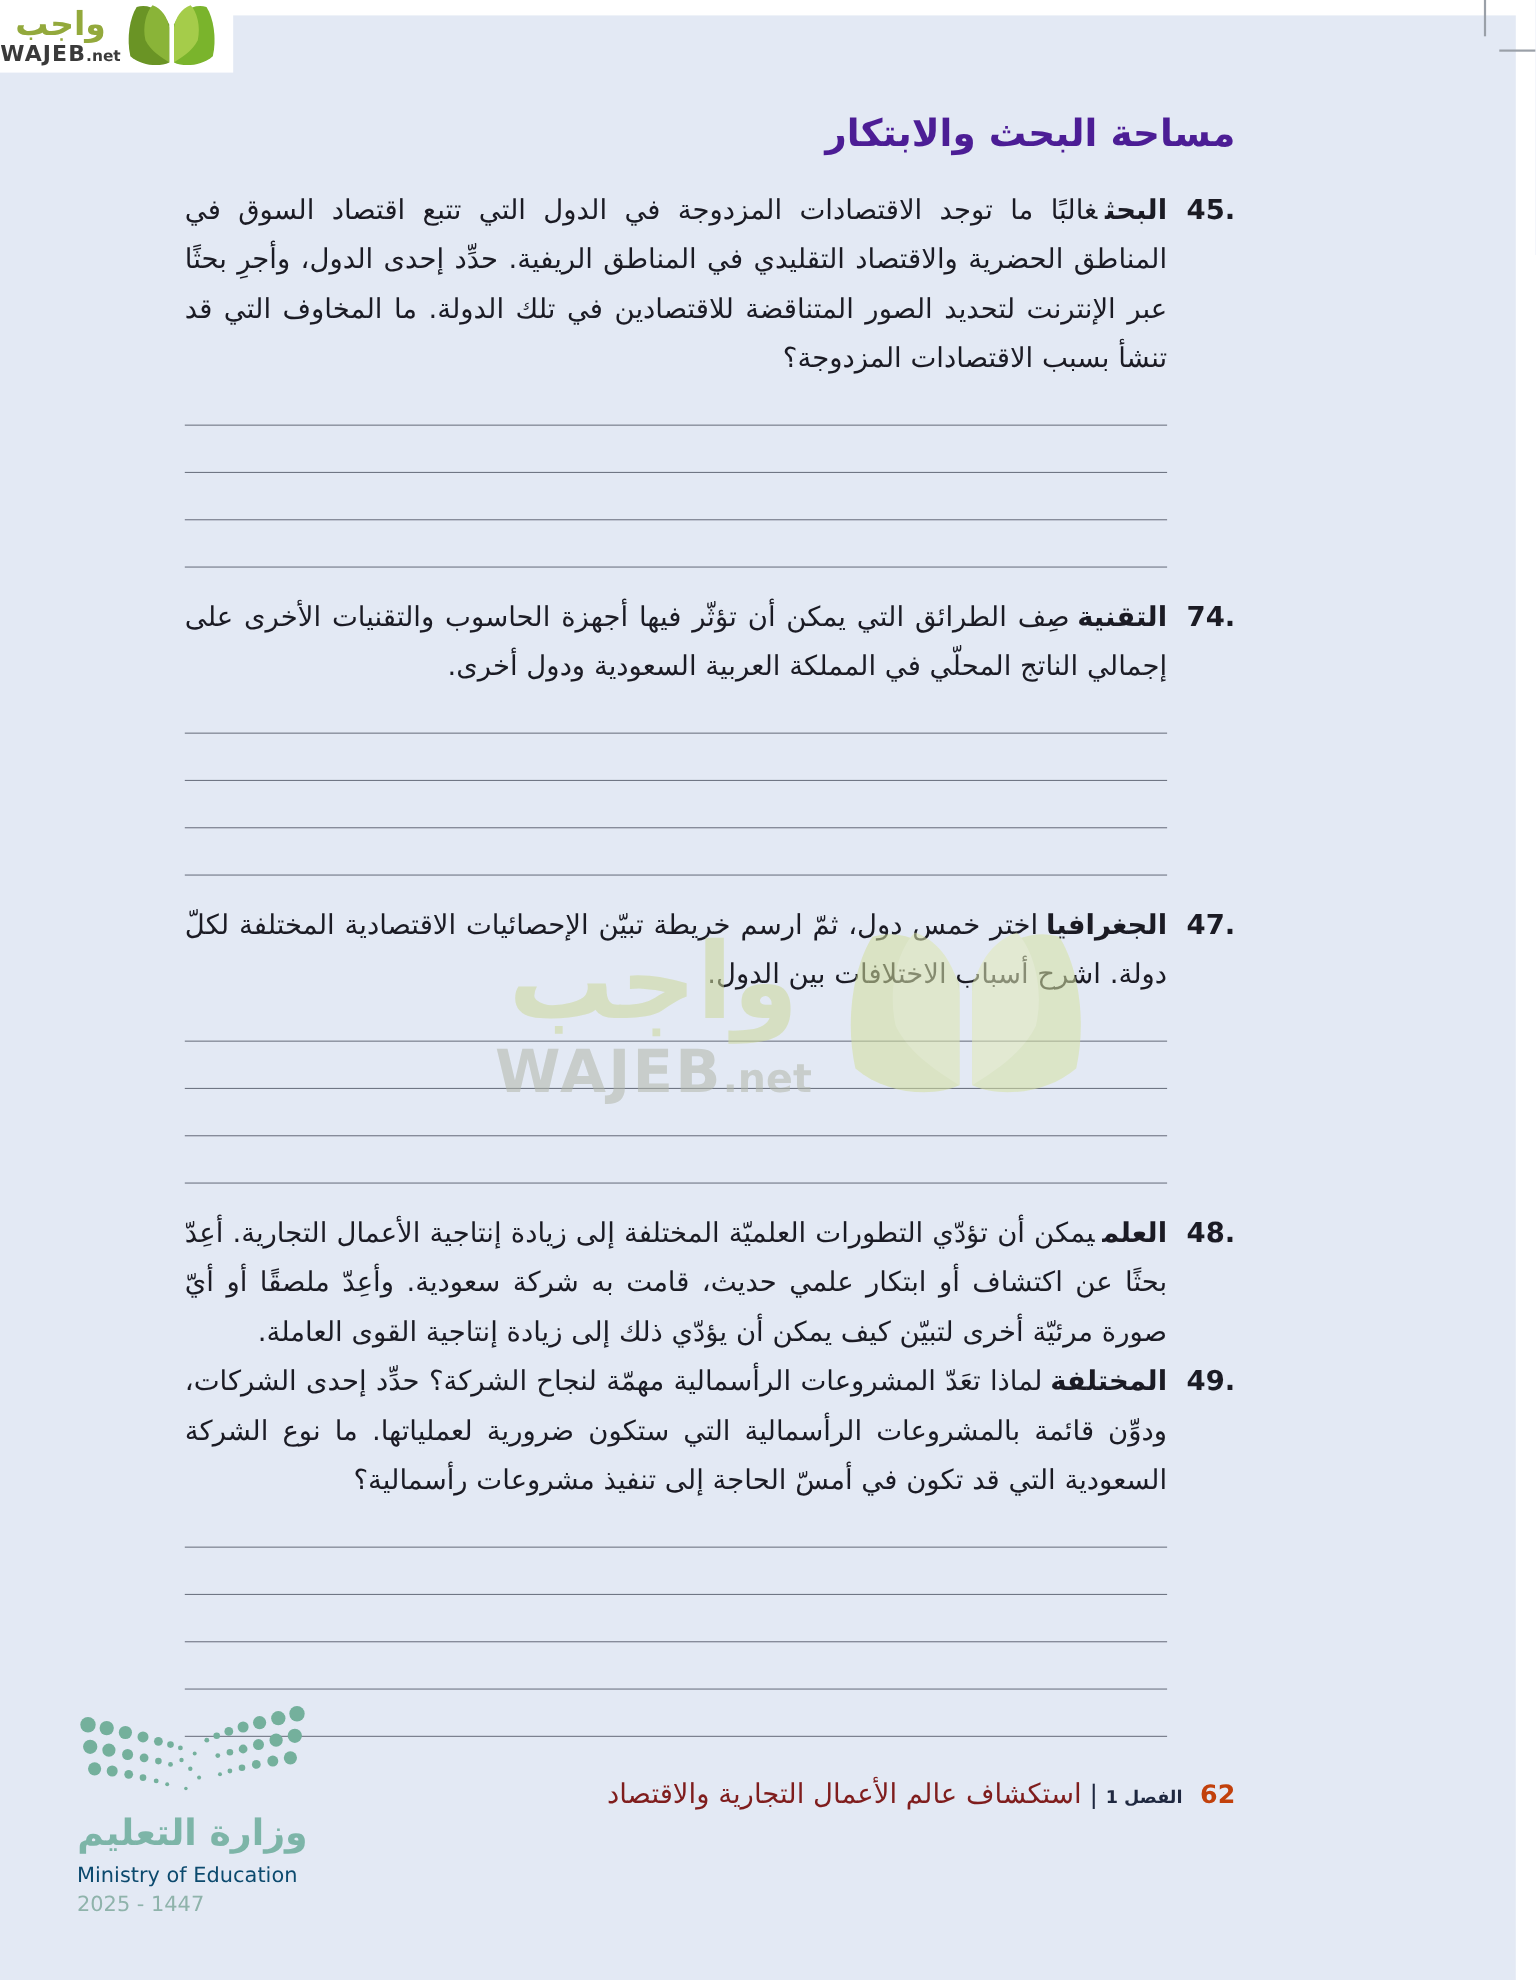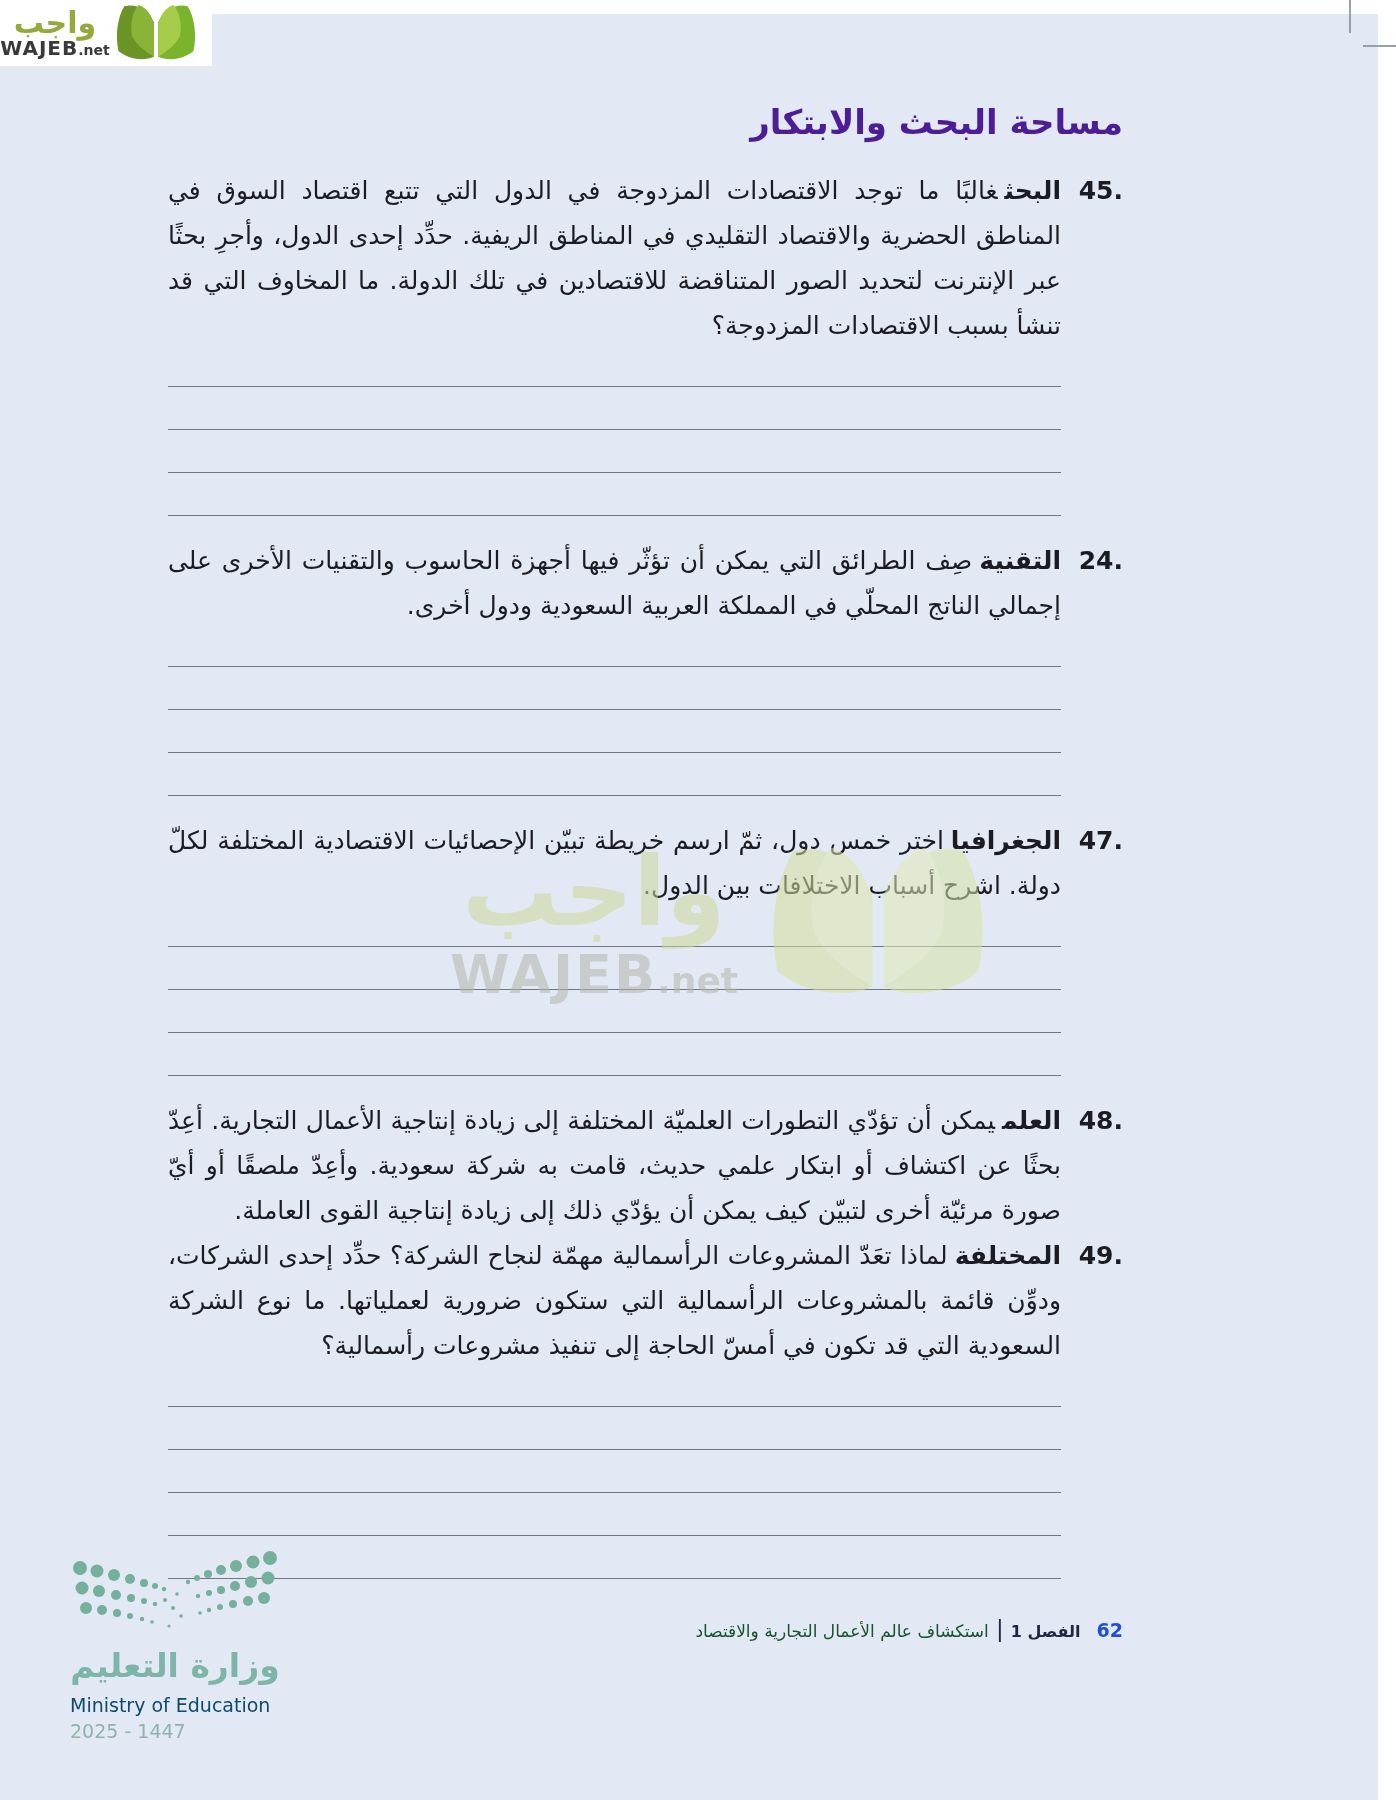--- a/index.html
+++ b/index.html
@@ -65,24 +65,24 @@
     display:block;color:#7db5a8;font-size:33px;font-weight:700;text-align:center;
     direction:rtl;margin-top:8px;letter-spacing:2px;
   }
   .moe-en{display:block;color:#0c4a6e;font-size:19px;margin-top:9px;}
   .moe-years{display:block;color:#8fb3ab;font-size:19px;margin-top:4px;}
   
   .chfoot{
     position:absolute;top:1616px;right:273px;direction:rtl;
     display:flex;align-items:baseline;gap:16px;
   }
-  .pgnum{color:#1d4ed8;font-size:19px;font-weight:bold;direction:ltr;}
+  .pgnum{color:#c2410c;font-size:23px;font-weight:bold;direction:ltr;}
   .chlabel{color:#1f2840;font-size:16px;font-weight:bold;}
   .chsep{color:#1f2840;font-size:23px;margin:0 2px;}
-  .chtitle{color:#14532d;font-size:17px;}
+  .chtitle{color:#7f1d1d;font-size:25px;}
 </style>
 </head>
 <body>
 
 <div class="page"></div>
 
 <div class="mark mark-v-right"></div>
 <div class="mark mark-h-right"></div>
 <div class="mark mark-h-left"></div>
 <div class="mark mark-v-left"></div>
@@ -108,21 +108,21 @@
     <span class="q-num">45.</span><span class="q-kw">البحث</span><span>غالبًا ما توجد الاقتصادات المزدوجة في الدول التي تتبع اقتصاد السوق في المناطق الحضرية والاقتصاد التقليدي في المناطق الريفية. حدِّد إحدى الدول، وأجرِ بحثًا عبر الإنترنت لتحديد الصور المتناقضة للاقتصادين في تلك الدولة. ما المخاوف التي قد تنشأ بسبب الاقتصادات المزدوجة؟</span>
   </p>
   <div class="lines">
     <div class="ans"></div>
     <div class="ans"></div>
     <div class="ans"></div>
     <div class="ans"></div>
   </div>
 
   <p class="q">
-    <span class="q-num">24.</span><span class="q-kw">التقنية</span><span>صِف الطرائق التي يمكن أن تؤثّر فيها أجهزة الحاسوب والتقنيات الأخرى على إجمالي الناتج المحلّي في المملكة العربية السعودية ودول أخرى.</span>
+    <span class="q-num">74.</span><span class="q-kw">التقنية</span><span>صِف الطرائق التي يمكن أن تؤثّر فيها أجهزة الحاسوب والتقنيات الأخرى على إجمالي الناتج المحلّي في المملكة العربية السعودية ودول أخرى.</span>
   </p>
   <div class="lines">
     <div class="ans"></div>
     <div class="ans"></div>
     <div class="ans"></div>
     <div class="ans"></div>
   </div>
 
   <p class="q">
     <span class="q-num">47.</span><span class="q-kw">الجغرافيا</span><span>اختر خمس دول، ثمّ ارسم خريطة تبيّن الإحصائيات الاقتصادية المختلفة لكلّ دولة. اشرح أسباب الاختلافات بين الدول.</span>

